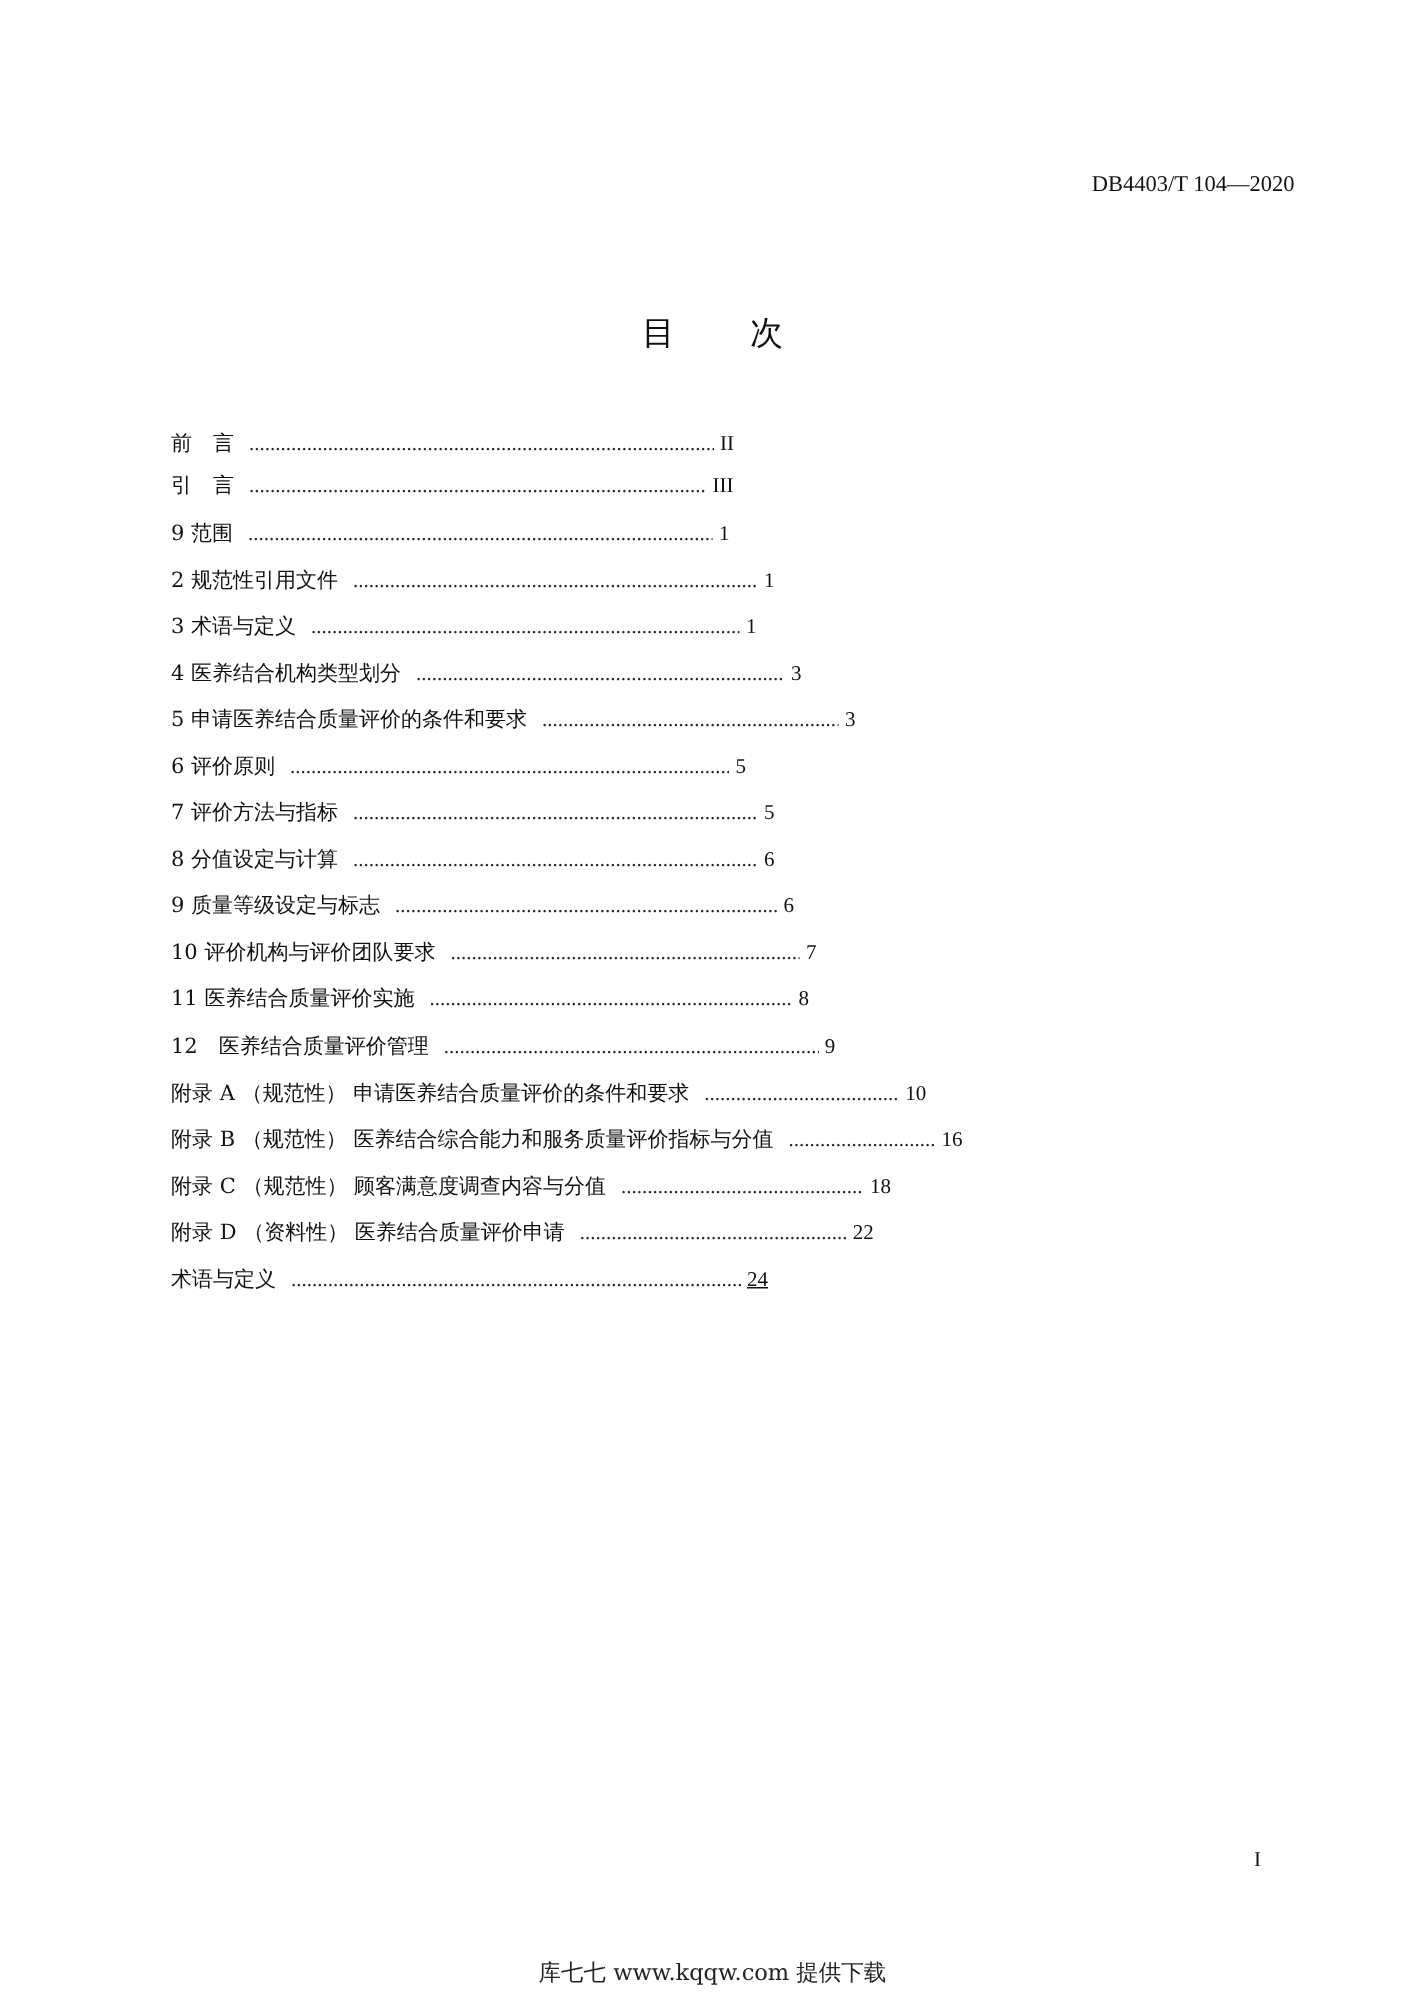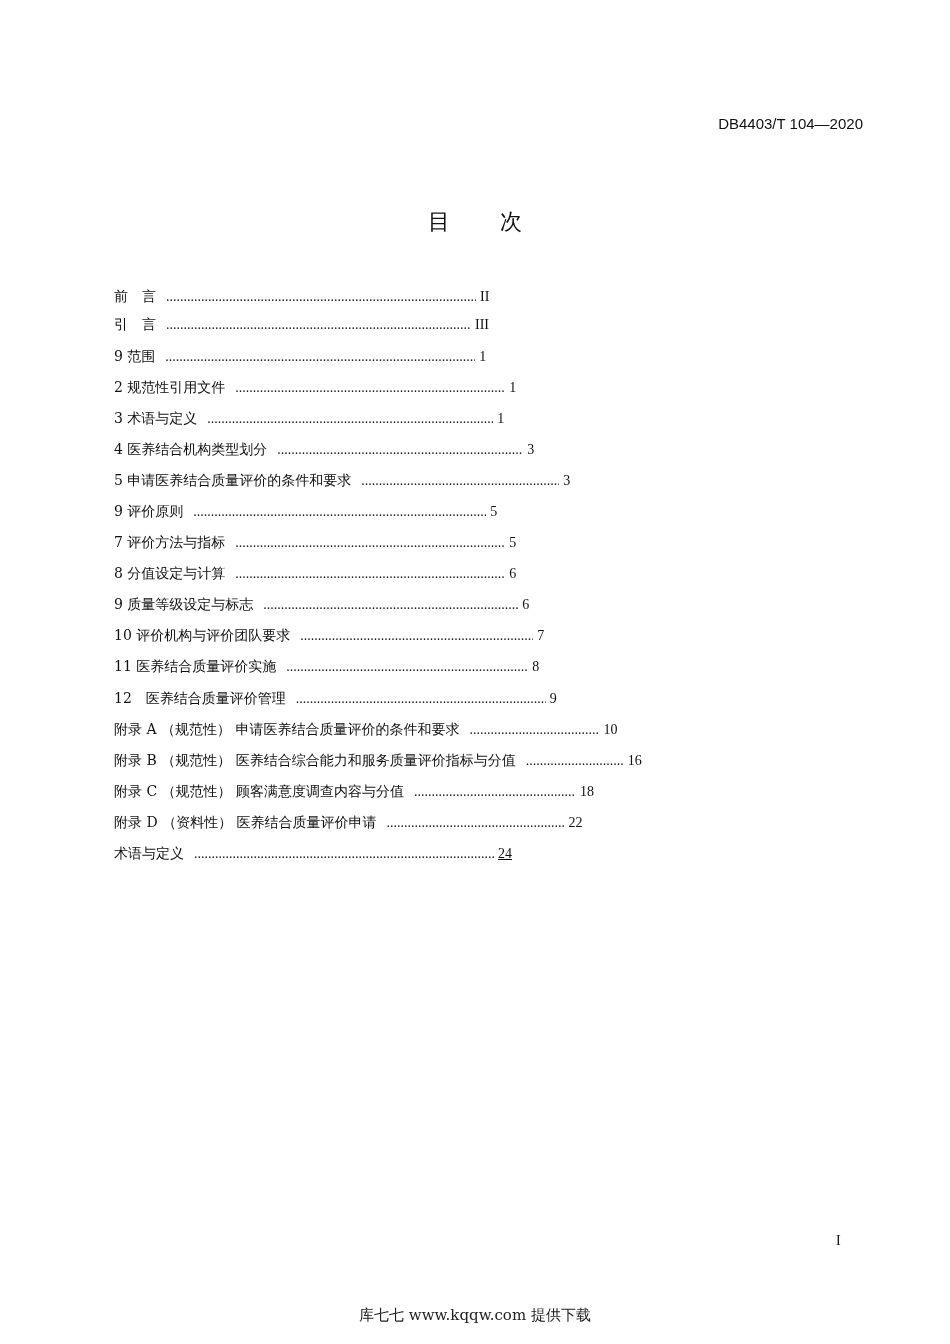--- a/index.html
+++ b/index.html
@@ -1,19 +1,19 @@
 <!DOCTYPE html>
 <html><head>
   <meta charset="utf-8">
   <style>
     html, body { margin: 0; padding: 0; background: #ffffff; }
     body { width: 950px; height: 1344px; position: relative; overflow: hidden;
            font-family: "DejaVu Serif", "Liberation Serif", serif; color: #111; }
     .std-code { position: absolute; top: 115px; right: 87px; font-size: 15px;
-                font-family: Liberation Sans, sans-serif; }
+                font-family: Liberation Serif, serif; }
     .title { position: absolute; top: 207px; left: 0; width: 950px; text-align: center;
              font-size: 22px; }
     .title span { display: inline-block; }
     .title .gap { width: 50px; }
     .toc { position: absolute; left: 114px; top: 286px; font-size: 14px; }
     .toc-row { position: absolute; left: 0; white-space: nowrap; height: 20px; line-height: 20px; }
     .toc-row .label { display: inline-block; }
     .toc-row .leader { display: inline-block; overflow: hidden; vertical-align: bottom;
                        font-family: "Liberation Serif", serif; letter-spacing: 0; color: #222; }
     .toc-row .page { display: inline-block; font-family: "Liberation Serif", "DejaVu Serif", serif; }
@@ -33,21 +33,21 @@
 </div>
 
 <div class="toc" id="toc">
     <div class="toc-row" style="top: 0px;"><span class="label">前　言</span><span class="leader" style="width: 310px; margin-left: 10px; margin-right: 4px;">........................................................................................................................................................................................................</span><span class="page">II</span></div>
     <div class="toc-row" style="top: 28px;"><span class="label">引　言</span><span class="leader" style="width: 305px; margin-left: 10px; margin-right: 4px;">........................................................................................................................................................................................................</span><span class="page">III</span></div>
     <div class="toc-row" style="top: 60px;"><span class="label">9  范围</span><span class="leader" style="width: 310px; margin-left: 10px; margin-right: 4px;">........................................................................................................................................................................................................</span><span class="page">1</span></div>
     <div class="toc-row" style="top: 91px;"><span class="label">2  规范性引用文件</span><span class="leader" style="width: 270px; margin-left: 10px; margin-right: 4px;">........................................................................................................................................................................................................</span><span class="page">1</span></div>
     <div class="toc-row" style="top: 122px;"><span class="label">3  术语与定义</span><span class="leader" style="width: 286px; margin-left: 10px; margin-right: 4px;">........................................................................................................................................................................................................</span><span class="page">1</span></div>
     <div class="toc-row" style="top: 153px;"><span class="label">4  医养结合机构类型划分</span><span class="leader" style="width: 246px; margin-left: 10px; margin-right: 4px;">........................................................................................................................................................................................................</span><span class="page">3</span></div>
     <div class="toc-row" style="top: 184px;"><span class="label">5  申请医养结合质量评价的条件和要求</span><span class="leader" style="width: 198px; margin-left: 10px; margin-right: 4px;">........................................................................................................................................................................................................</span><span class="page">3</span></div>
-    <div class="toc-row" style="top: 215px;"><span class="label">9  评价原则</span><span class="leader" style="width: 293px; margin-left: 10px; margin-right: 4px;">........................................................................................................................................................................................................</span><span class="page">5</span></div>
+    <div class="toc-row" style="top: 215px;"><span class="label">6  评价原则</span><span class="leader" style="width: 293px; margin-left: 10px; margin-right: 4px;">........................................................................................................................................................................................................</span><span class="page">5</span></div>
     <div class="toc-row" style="top: 246px;"><span class="label">7  评价方法与指标</span><span class="leader" style="width: 270px; margin-left: 10px; margin-right: 4px;">........................................................................................................................................................................................................</span><span class="page">5</span></div>
     <div class="toc-row" style="top: 277px;"><span class="label">8  分值设定与计算</span><span class="leader" style="width: 270px; margin-left: 10px; margin-right: 4px;">........................................................................................................................................................................................................</span><span class="page">6</span></div>
     <div class="toc-row" style="top: 308px;"><span class="label">9  质量等级设定与标志</span><span class="leader" style="width: 255px; margin-left: 10px; margin-right: 4px;">........................................................................................................................................................................................................</span><span class="page">6</span></div>
     <div class="toc-row" style="top: 339px;"><span class="label">10  评价机构与评价团队要求</span><span class="leader" style="width: 233px; margin-left: 10px; margin-right: 4px;">........................................................................................................................................................................................................</span><span class="page">7</span></div>
     <div class="toc-row" style="top: 370px;"><span class="label">11  医养结合质量评价实施</span><span class="leader" style="width: 242px; margin-left: 10px; margin-right: 4px;">........................................................................................................................................................................................................</span><span class="page">8</span></div>
     <div class="toc-row" style="top: 402px;"><span class="label">12　医养结合质量评价管理</span><span class="leader" style="width: 250px; margin-left: 10px; margin-right: 4px;">........................................................................................................................................................................................................</span><span class="page">9</span></div>
     <div class="toc-row" style="top: 433px;"><span class="label">附录 A （规范性） 申请医养结合质量评价的条件和要求</span><span class="leader" style="width: 130px; margin-left: 10px; margin-right: 4px;">........................................................................................................................................................................................................</span><span class="page">10</span></div>
     <div class="toc-row" style="top: 464px;"><span class="label">附录 B （规范性） 医养结合综合能力和服务质量评价指标与分值</span><span class="leader" style="width: 98px; margin-left: 10px; margin-right: 4px;">........................................................................................................................................................................................................</span><span class="page">16</span></div>
     <div class="toc-row" style="top: 495px;"><span class="label">附录 C （规范性） 顾客满意度调查内容与分值</span><span class="leader" style="width: 162px; margin-left: 10px; margin-right: 4px;">........................................................................................................................................................................................................</span><span class="page">18</span></div>
     <div class="toc-row" style="top: 526px;"><span class="label">附录 D （资料性） 医养结合质量评价申请</span><span class="leader" style="width: 178px; margin-left: 10px; margin-right: 4px;">........................................................................................................................................................................................................</span><span class="page">22</span></div>

